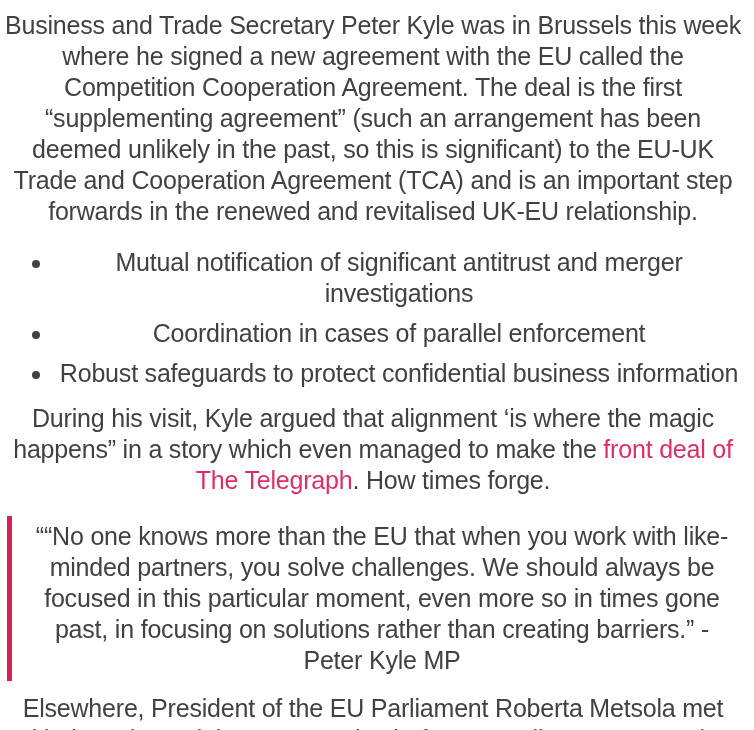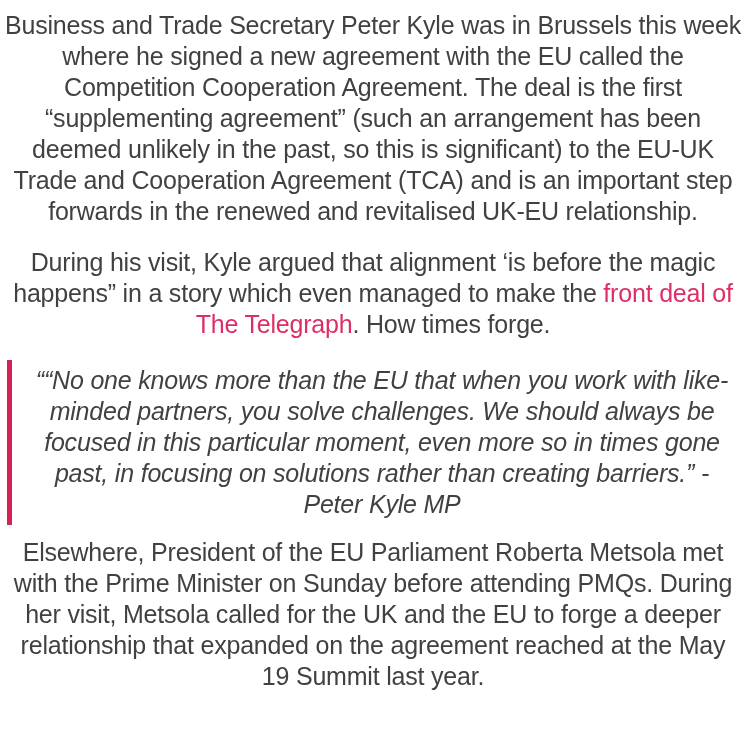--- a/index.html
+++ b/index.html
@@ -48,39 +48,43 @@
   }
   a.inline-link {
     color: var(--link-color);
     text-decoration: none;
     cursor: pointer;
   }
   blockquote.quote-block {
     margin: 12px 0 12px 3px;
     border-left: 5px solid var(--quote-border-color);
     padding: 5px 12px 5px 22px;
-    font-style: italic;
   }
   blockquote.quote-block p {
     margin: 0;
   }
   .para-4 {
     margin-bottom: 0 !important;
   }
 </style>
 </head>
 <body>
 
 <div class="article-body">
 
   <p class="para-1">Business and Trade Secretary Peter Kyle was in Brussels this week where he signed a new agreement with the EU called the Competition Cooperation Agreement. The deal is the first “supplementing agreement” (such an arrangement has been deemed unlikely in the past, so this is significant) to the EU-UK Trade and Cooperation Agreement (TCA) and is an important step forwards in the renewed and revitalised UK-EU relationship.</p>
 
 
+  <ul class="benefits-list">
+    <li>Mutual notification of significant antitrust and merger investigations</li>
+    <li>Coordination in cases of parallel enforcement</li>
+    <li>Robust safeguards to protect confidential business information</li>
+  </ul>
 
-  <p class="para-3"><span>During his visit, Kyle argued that alignment ‘is before the magic happens” in a story which even managed to make the </span><a class="inline-link">front deal of The Telegraph</a><span>. How times forge.</span></p>
+  <p class="para-3"><span>During his visit, Kyle argued that alignment ‘is where the magic happens” in a story which even managed to make the </span><a class="inline-link">front deal of The Telegraph</a><span>. How times forge.</span></p>
 
   <blockquote class="quote-block">
     <p>““No one knows more than the EU that when you work with like-minded partners, you solve challenges. We should always be focused in this particular moment, even more so in times gone past, in focusing on solutions rather than creating barriers.” - Peter Kyle MP</p>
   </blockquote>
 
   <p class="para-4">Elsewhere, President of the EU Parliament Roberta Metsola met with the Prime Minister on Sunday before attending PMQs. During her visit, Metsola called for the UK and the EU to forge a deeper relationship that expanded on the agreement reached at the May 19 Summit last year.</p>
 
 </div>
 
 </body></html>

